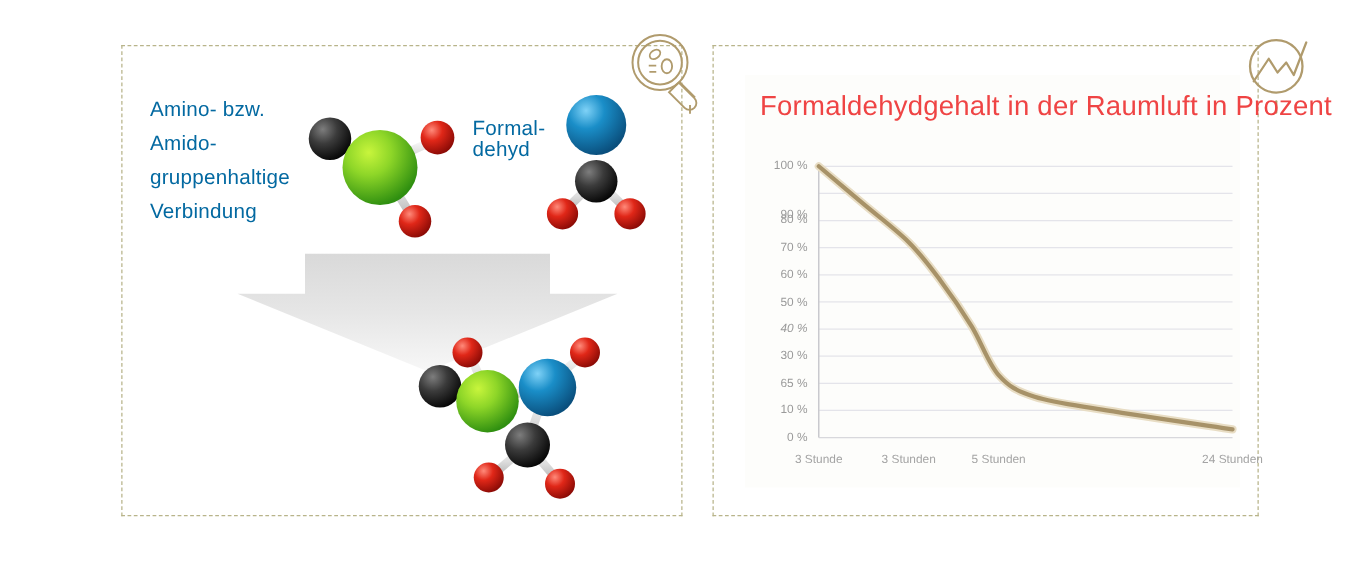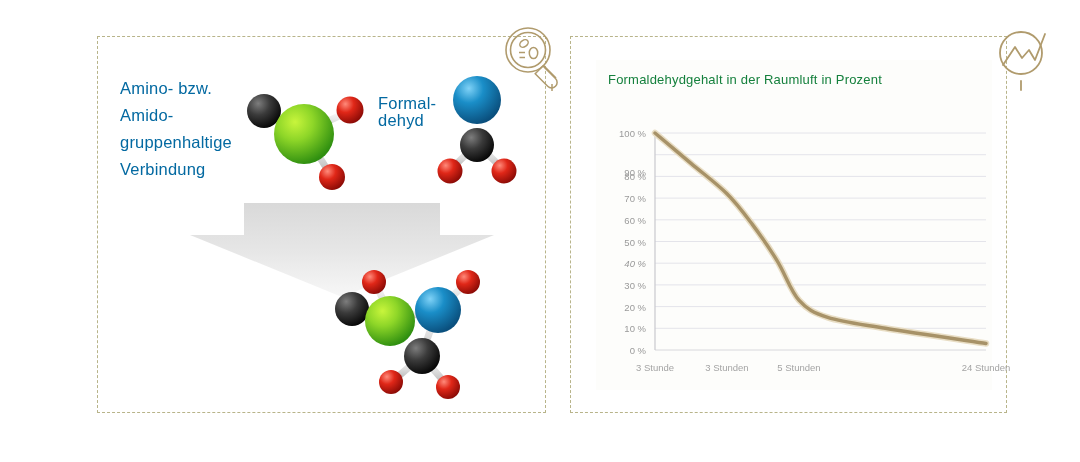--- a/index.html
+++ b/index.html
@@ -49,21 +49,21 @@
   
   #arrow-down{position:absolute;left:186px;top:200px;width:312px;height:100px;}
 
   
   #chart-area{
     position:absolute;left:596px;top:60px;width:396px;height:330px;
     background:#fdfdfb;
   }
   #chart-title{
     position:absolute;left:12px;top:12px;
-    font-size:13px;color:#15803d;letter-spacing:.2px;
+    font-size:22px;color:#ef4444;letter-spacing:.2px;
     white-space:nowrap;
   }
   #plot-wrap{position:absolute;left:0;top:0;width:396px;height:330px;}
 
   .ytick{
     position:absolute;right:0;
     font-size:9.5px;color:#9a9a9a;
     text-align:right;
     transform:translateY(-50%);
     white-space:nowrap;
@@ -233,21 +233,21 @@
         </svg>
       <div class="ytick-col" id="ytick-col">
           <div class="ytick" style="top: 73px;">100 %</div>
           <div class="ytick" style="top: 112px;">90 %</div>
           <div class="ytick" style="top: 116.4px;">80 %</div>
           <div class="ytick" style="top: 138.1px;">70 %</div>
           <div class="ytick" style="top: 159.8px;">60 %</div>
           <div class="ytick" style="top: 181.5px;">50 %</div>
           <div class="ytick" style="top: 203.2px; font-style: italic;">40 %</div>
           <div class="ytick" style="top: 224.9px;">30 %</div>
-          <div class="ytick" style="top: 246.6px;">20 %</div>
+          <div class="ytick" style="top: 246.6px;">65 %</div>
           <div class="ytick" style="top: 268.3px;">10 %</div>
           <div class="ytick" style="top: 290px;">0 %</div>
         </div>
       <div class="xtick-row" id="xtick-row">
           <div class="xtick" style="left: 59px; top: 302px;">3 Stunde</div>
           <div class="xtick" style="left: 130.957px; top: 302px;">3 Stunden</div>
           <div class="xtick" style="left: 202.913px; top: 302px;">5 Stunden</div>
           <div class="xtick" style="left: 390px; top: 302px;">24 Stunden</div>
         </div>
     </div>

